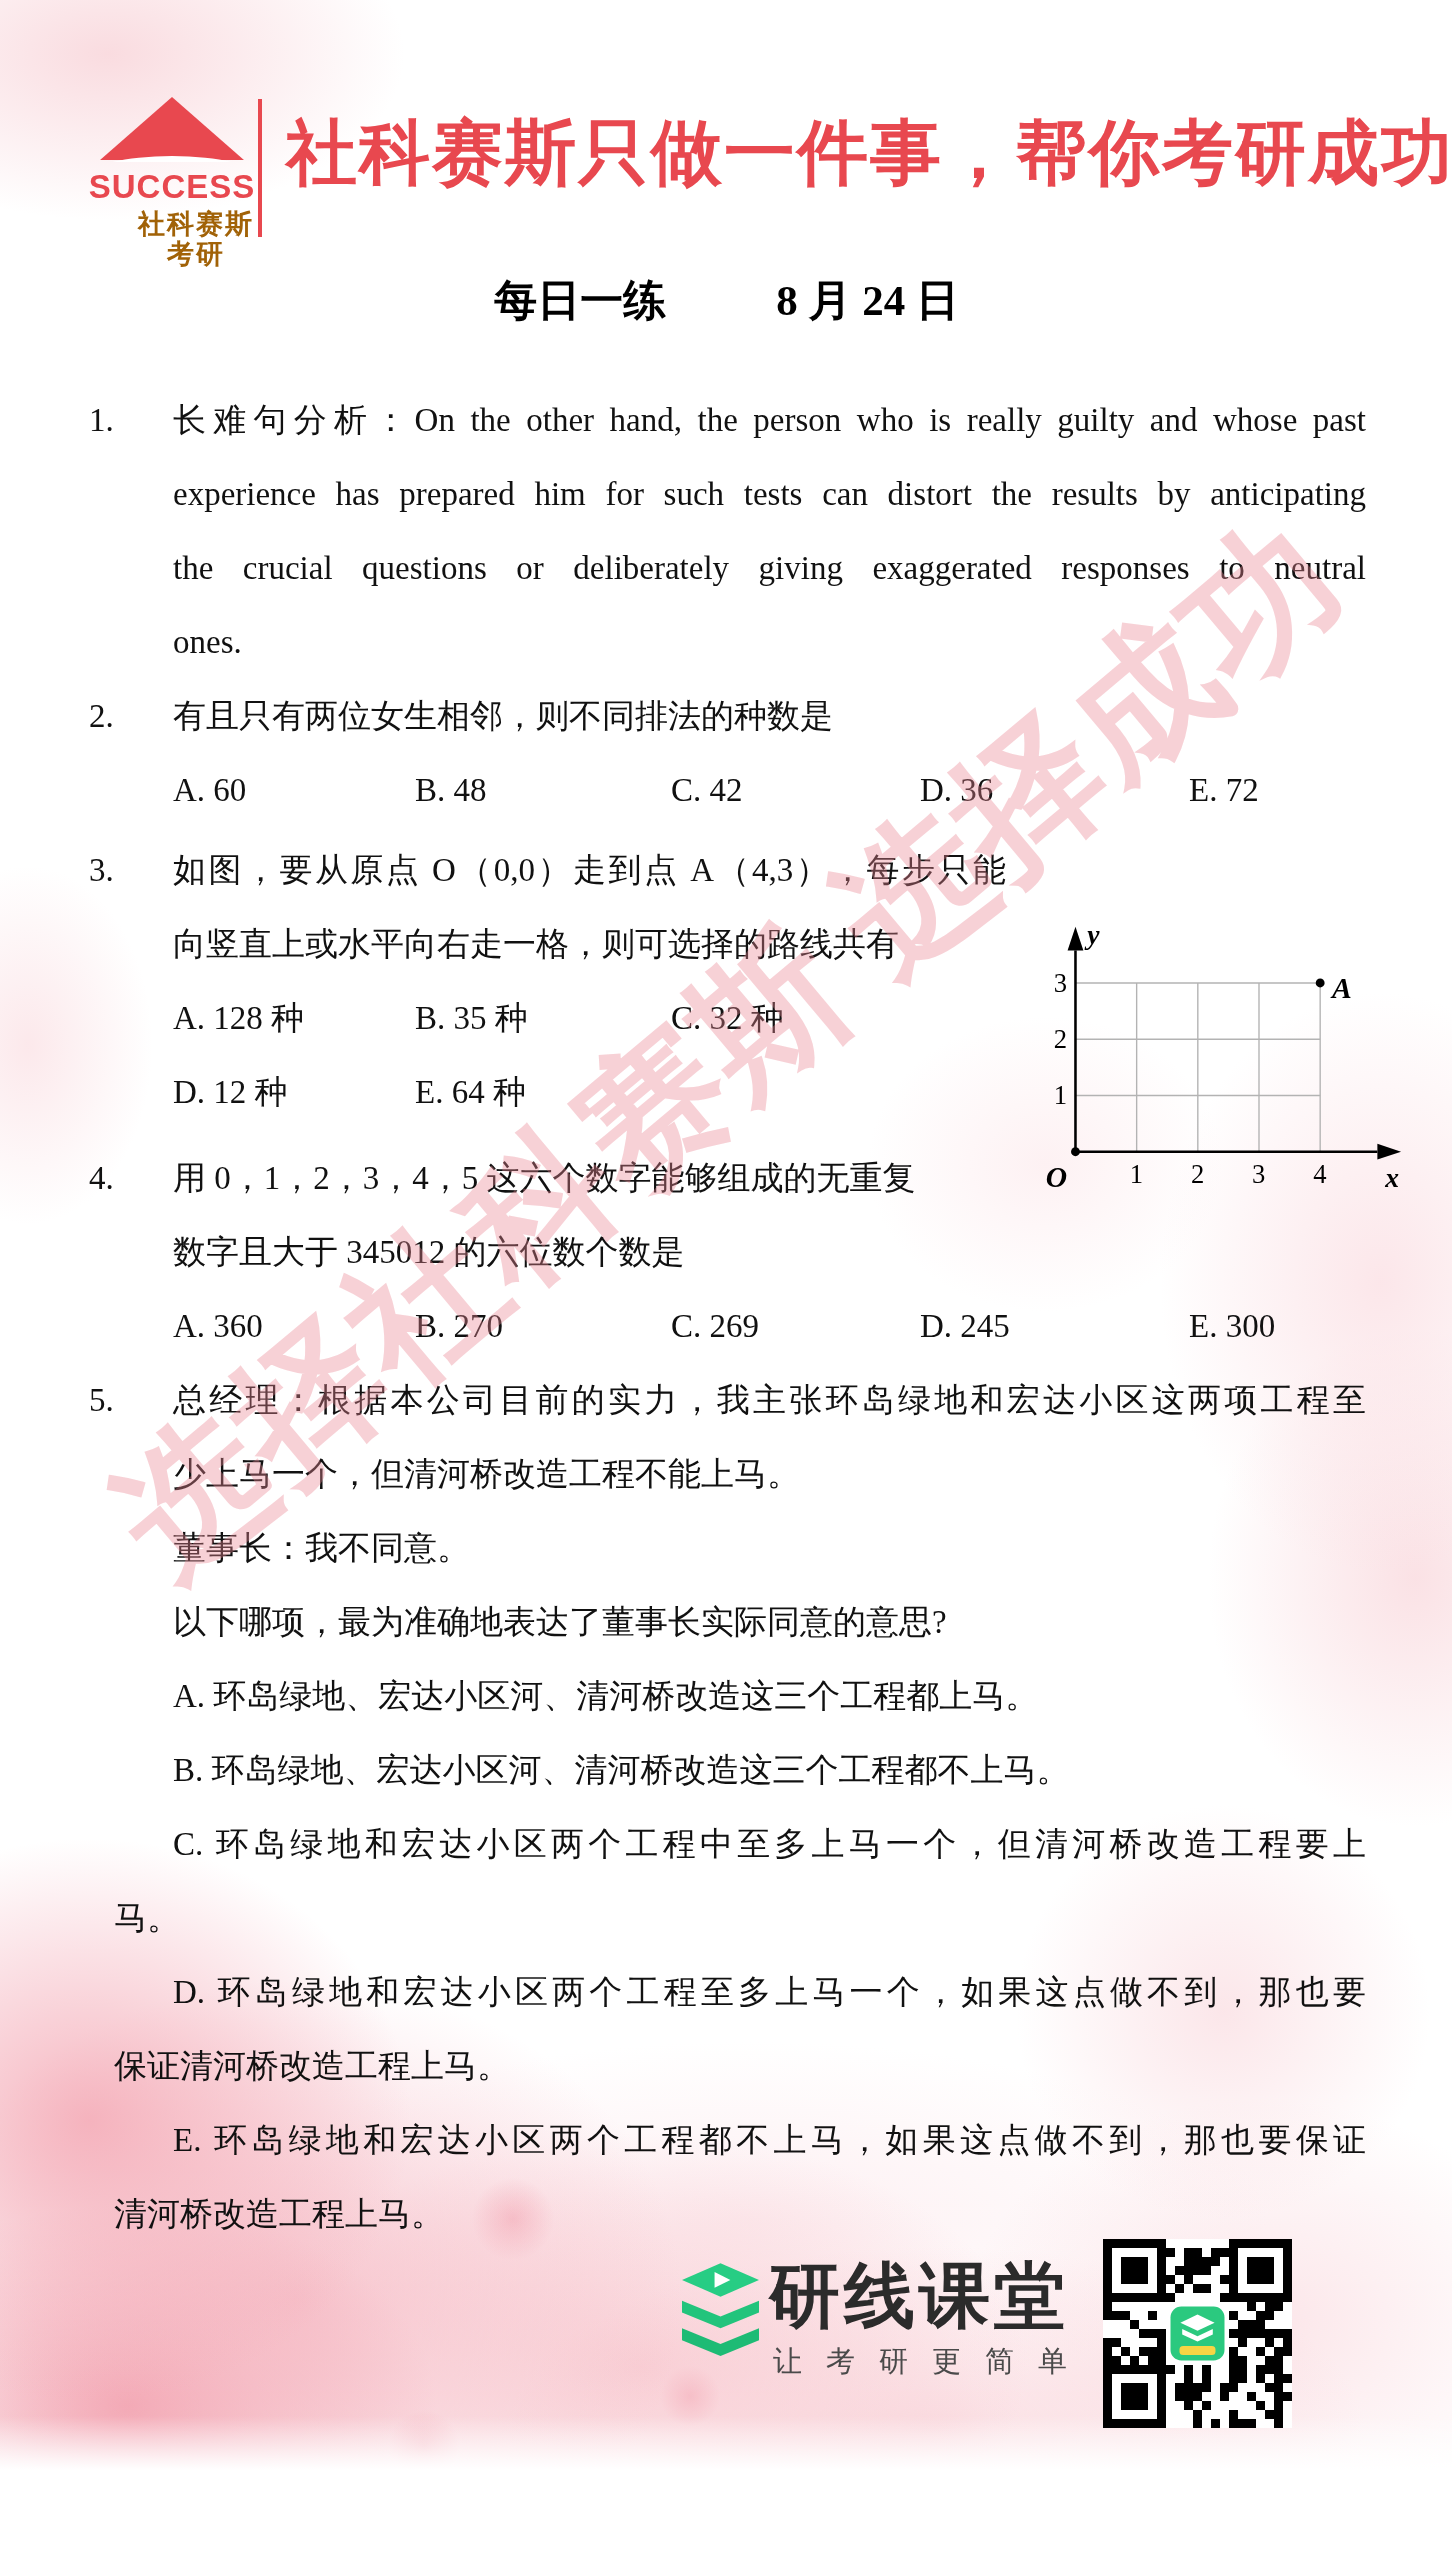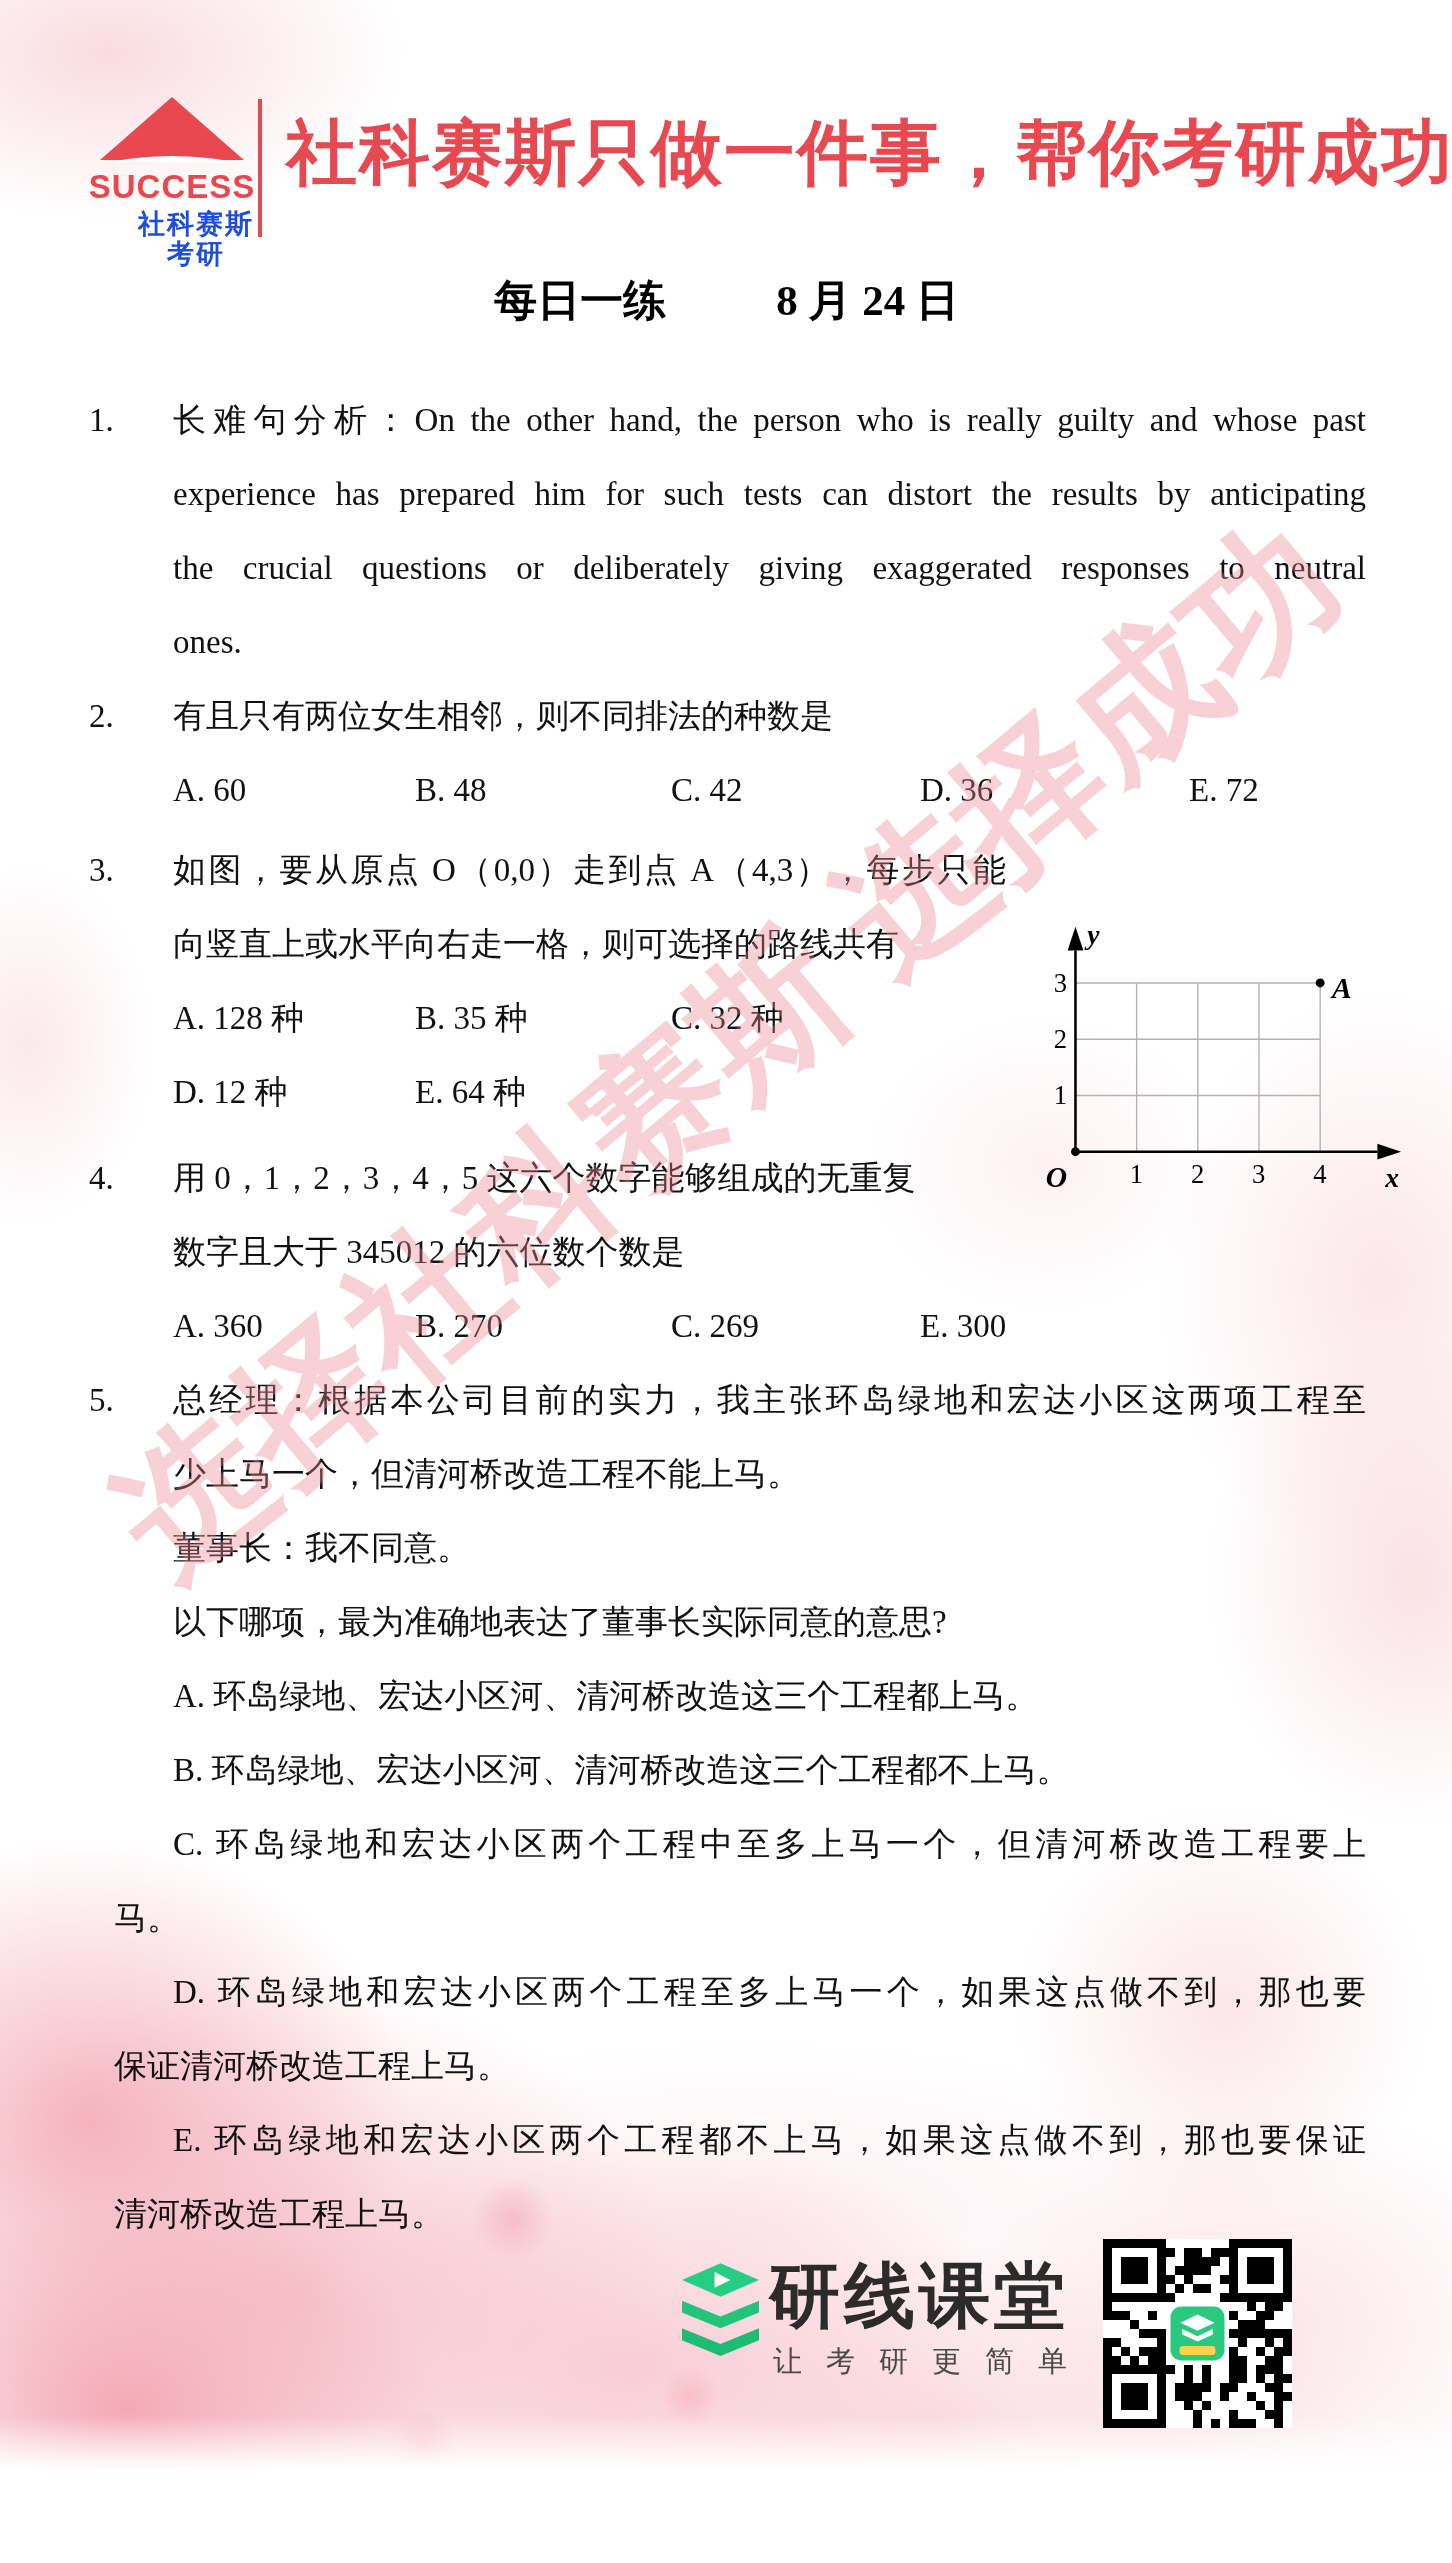--- a/index.html
+++ b/index.html
@@ -41,21 +41,21 @@
     color:rgba(233,134,146,.38); pointer-events:none; white-space:nowrap;
     font-family:"Liberation Serif","DejaVu Serif",serif;
   }
   
   .header { position:absolute; z-index:2; left:0; top:0; width:100%; }
   .logo-block { position:absolute; left:84px; top:95px; width:176px; text-align:center; }
   .logo-roof { display:block; margin:0 auto 2px auto; }
   .logo-name { font-family:"Liberation Sans","DejaVu Sans",sans-serif; font-weight:700;
     font-size:33px; letter-spacing:1px; color:#e8484f; line-height:45px; }
   .logo-sub  { font-family:"Liberation Sans","DejaVu Sans",sans-serif; font-weight:700;
-    font-size:27px; letter-spacing:2px; color:#1d4ed8; line-height:30px;margin-left:48px; }
+    font-size:27px; letter-spacing:2px; color:#a16207; line-height:30px;margin-left:48px; }
   .header-divider { position:absolute; left:258px; top:99px; width:4px; height:138px; background:#e8484f; }
   .slogan { position:absolute; left:286px; top:105px; width:1105px;
     font-family:"Liberation Sans","DejaVu Sans",sans-serif; font-weight:700;
     font-size:71px; line-height:1.35; letter-spacing:2px; color:#e8484f; white-space:nowrap; }
   
   .title-row { position:absolute; z-index:2; left:0; top:272px; width:100%;
     display:flex; justify-content:center; gap:110px;
     font-size:43px; font-weight:700; color:#000; }
   
   .content { position:absolute; z-index:2; left:89px; top:383px; width:1277px; font-size:33px; }
@@ -148,20 +148,21 @@
     </div>
 
     <div class="q mt2">
       <span class="qnum">4.</span>
       <div class="ln">用 0，1，2，3，4，5 这六个数字能够组成的无重复</div>
       <div class="ln">数字且大于 345012 的六位数个数是</div>
       <div class="optrow">
         <span class="o0">A. 360</span>
         <span class="o1">B. 270</span>
         <span class="o2">C. 269</span>
+        <span class="o3">D. 245</span>
         <span>E. 300</span>
       </div>
     </div>
 
     <div class="q">
       <span class="qnum">5.</span>
       <div class="ln fill">总经理：根据本公司目前的实力，我主张环岛绿地和宏达小区这两项工程至</div>
       <div class="ln">少上马一个，但清河桥改造工程不能上马。</div>
       <div class="ln">董事长：我不同意。</div>
       <div class="ln">以下哪项，最为准确地表达了董事长实际同意的意思?</div>

